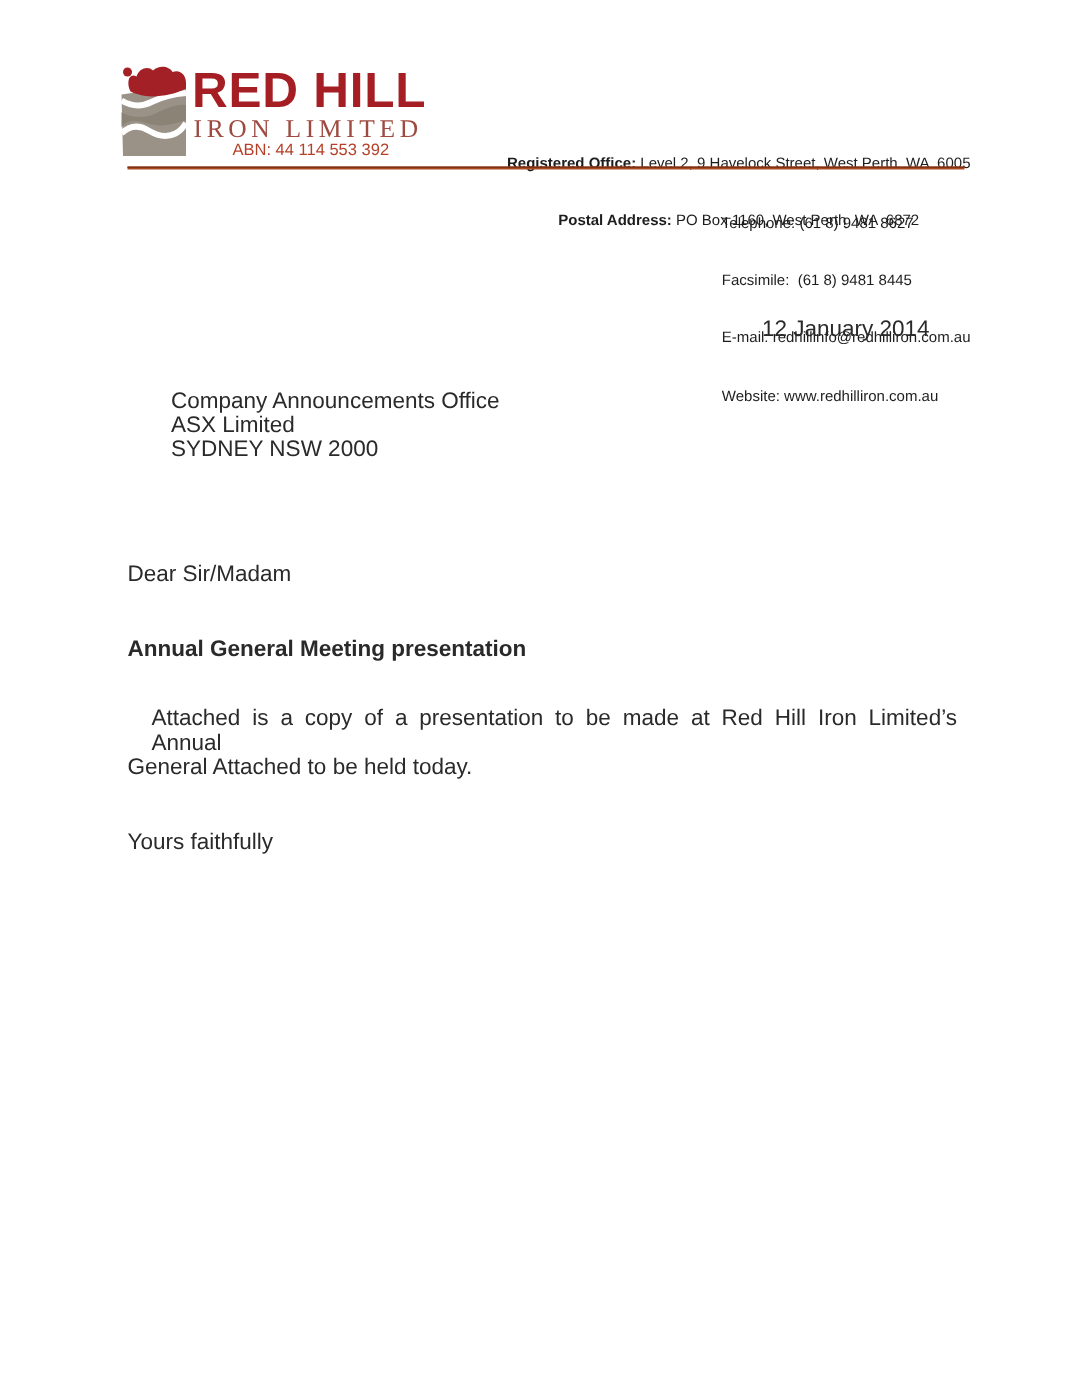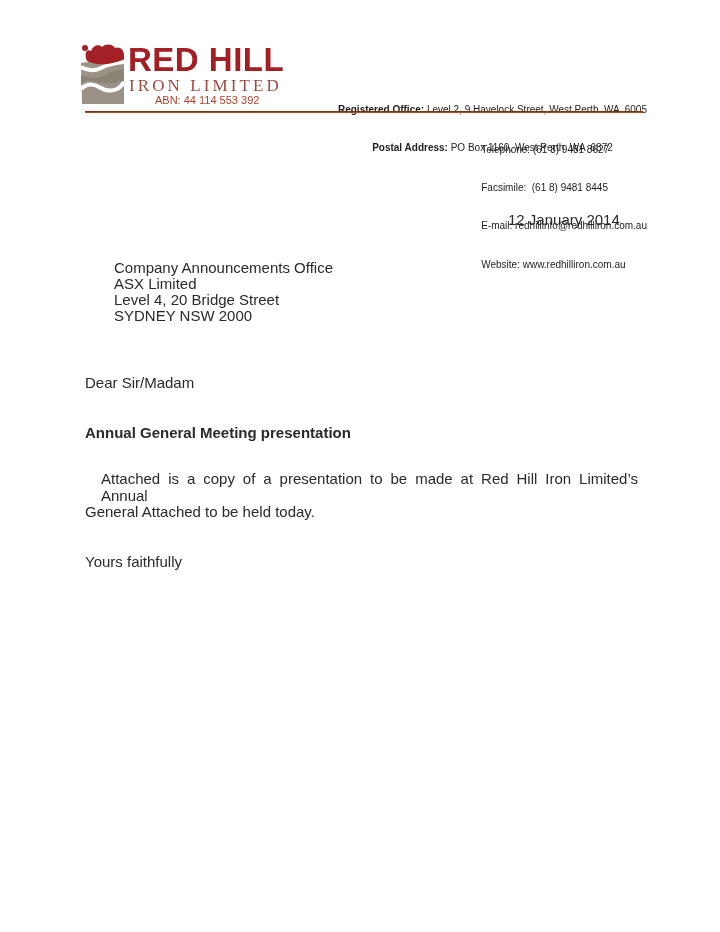--- a/index.html
+++ b/index.html
@@ -88,21 +88,20 @@
     <div>Facsimile:  (61 8) 9481 8445</div>
     <div>E-mail: redhillinfo@redhilliron.com.au</div>
     <div>Website: www.redhilliron.com.au</div>
   </div>
 
   <div class="date-line">12 January 2014</div>
 
   <div class="recipient">
     <div>Company Announcements Office</div>
     <div>ASX Limited</div>
-    <div>Level 4, 20 Bridge Street</div>
     <div>SYDNEY NSW 2000</div>
   </div>
 
   <div class="salutation">Dear Sir/Madam</div>
 
   <div class="subject">Annual General Meeting presentation</div>
 
   <div class="paragraph">
     <div class="just">Attached is a copy of a presentation to be made at Red Hill Iron Limited’s Annual</div>
     <div>General Attached to be held today.</div>

